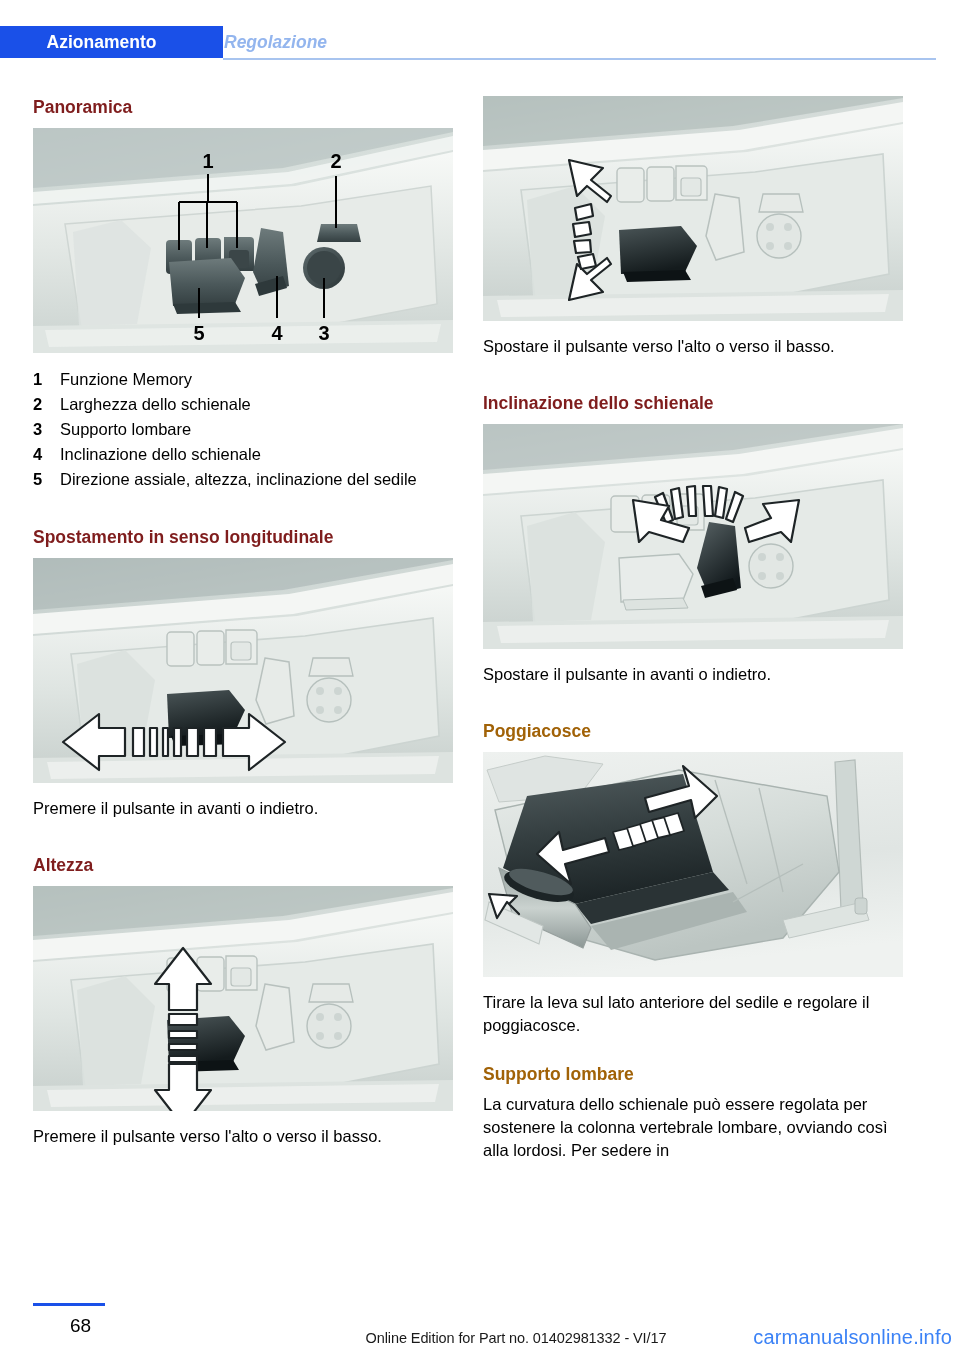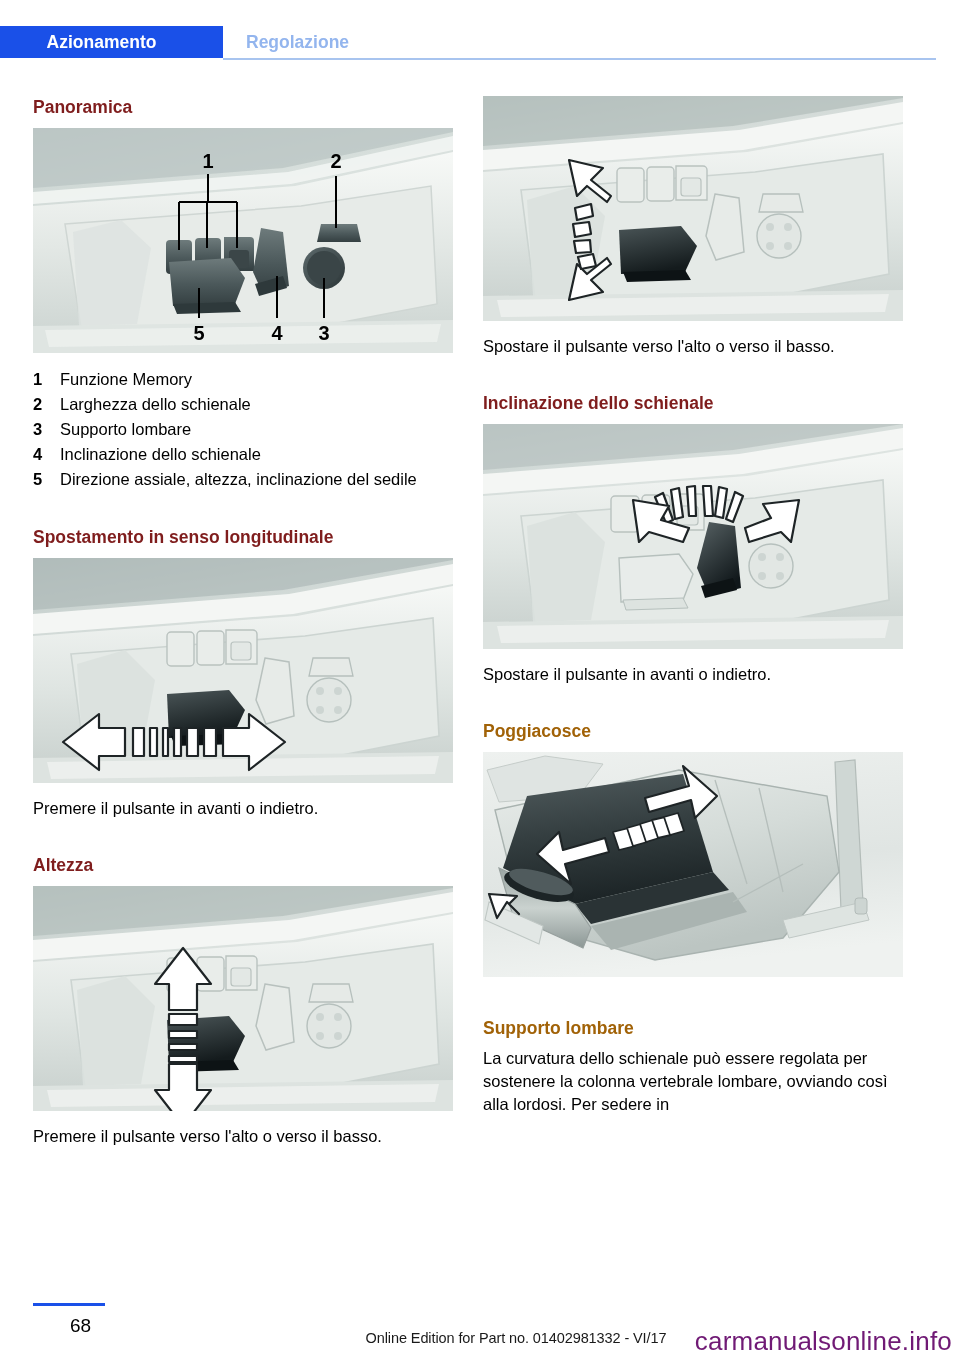--- a/index.html
+++ b/index.html
@@ -37,21 +37,22 @@
   }
   .tab-active {
     background: #1a50e8;
     color: #ffffff;
     width: 223px;
     text-align: center;
     padding-right: 20px;
   }
   .tab-inactive {
     color: #93b5ee;
-    padding-left: 23px;
+    padding-left: 1px;
+    font-style: italic;
   }
   .header-rule {
     position: absolute;
     top: 58px;
     left: 223px;
     width: 713px;
     height: 2px;
     background: #a8c4ef;
   }
 
@@ -138,22 +139,22 @@
     text-align: center;
     font-size: 14.5px;
     color: #1a1a1a;
     letter-spacing: -0.1px;
     margin-left: 36px;
   }
   .watermark {
     position: absolute;
     right: 8px;
     top: 1326px;
-    font-size: 26px;
-    color: #701a75;
+    font-size: 20px;
+    color: #3b82f6;
     letter-spacing: 0.2px;
     white-space: nowrap;
   }
 
   
   svg.illus { display: block; width: 420px; height: 225px; }
 </style>
 </head>
 <body>
 
@@ -587,20 +588,21 @@
         </g>
 
         <g fill="#ffffff" stroke="#1e2426" stroke-width="2.2" stroke-linejoin="round">
           <path d="M166 60 L162 46 L206 34 L200 14 L234 44 L212 66 L208 48 Z"></path>
           <path d="M122 86 L126 100 L82 112 L88 132 L54 102 L76 80 L80 98 Z"></path>
           <path d="M32 158 L24 150 L14 166 L6 142 L34 144 L26 152 L36 162 Z"></path>
         </g>
       </svg>
     </div>
 
+    <p class="body-text">Tirare la leva sul lato anteriore del sedile e regolare il poggiacosce.</p>
 
     <div class="spacer-md"></div>
 
     <h2 class="section-heading strong tight">Supporto lombare</h2>
 
     <p class="body-text">La curvatura dello schienale può essere regolata per sostenere la colonna vertebrale lombare, ovviando così alla lordosi. Per sedere in</p>
   </div>
 
   <div class="footer-rule"></div>
   <div class="page-number">68</div>

